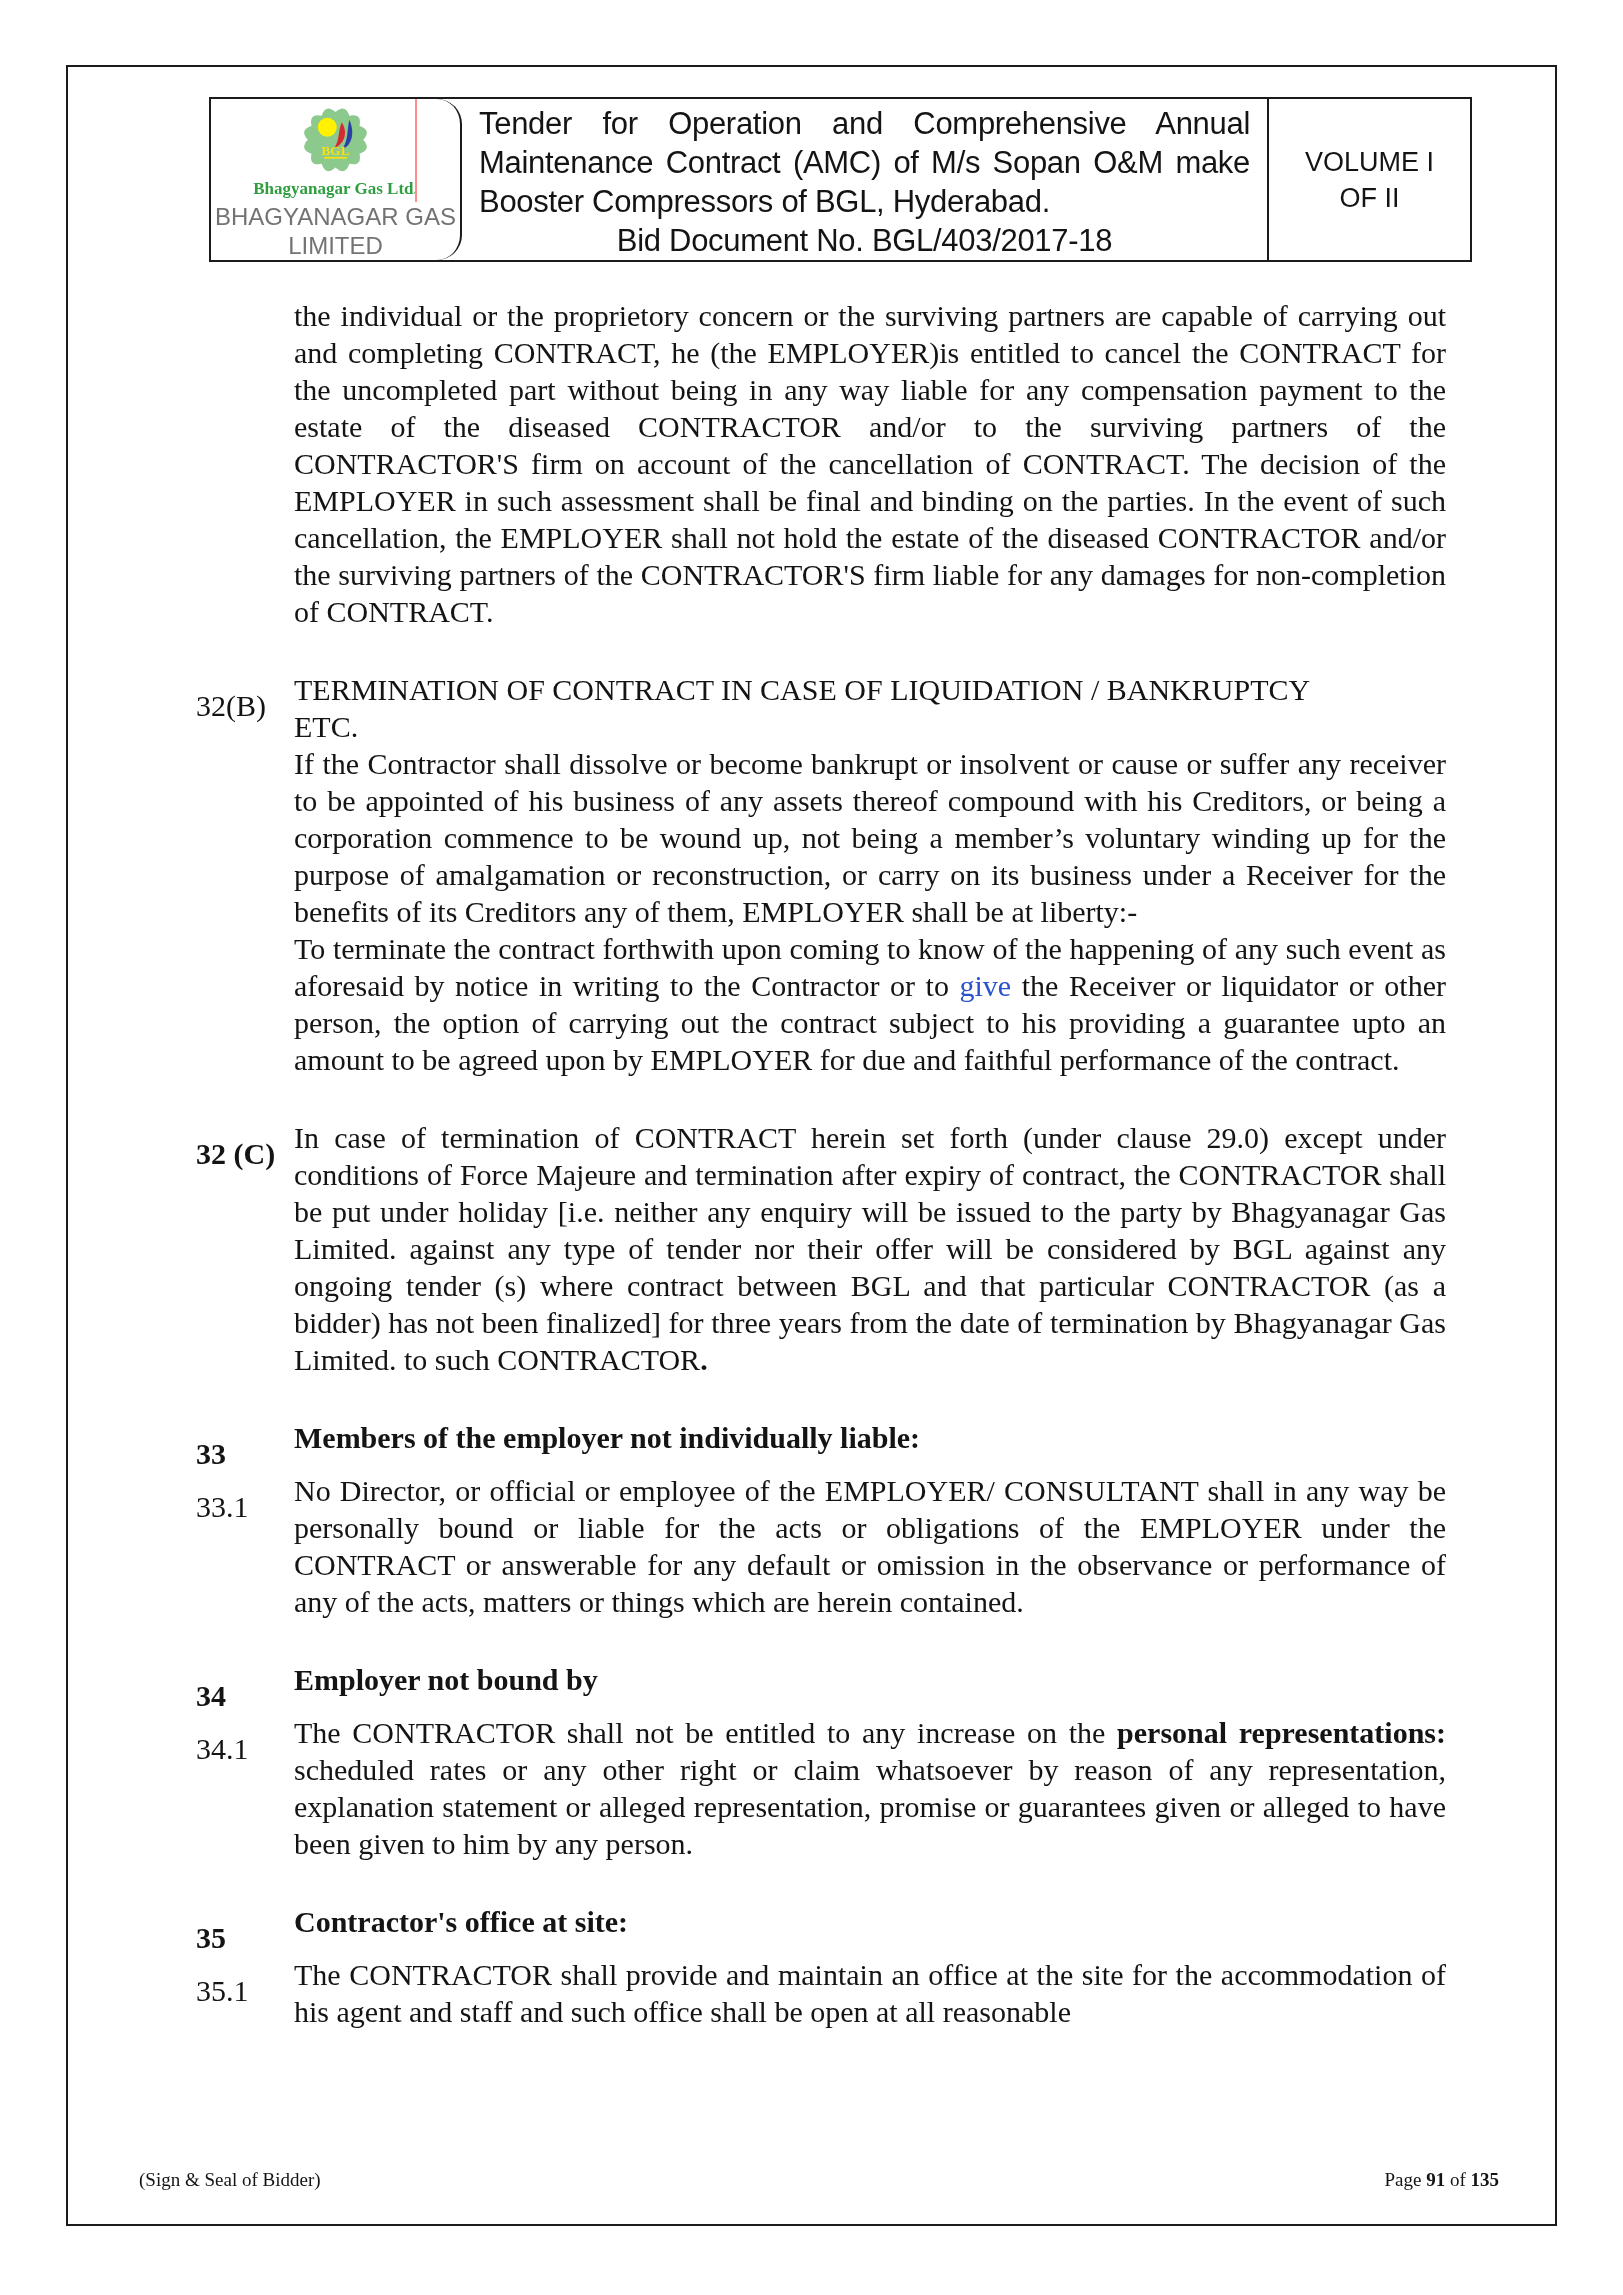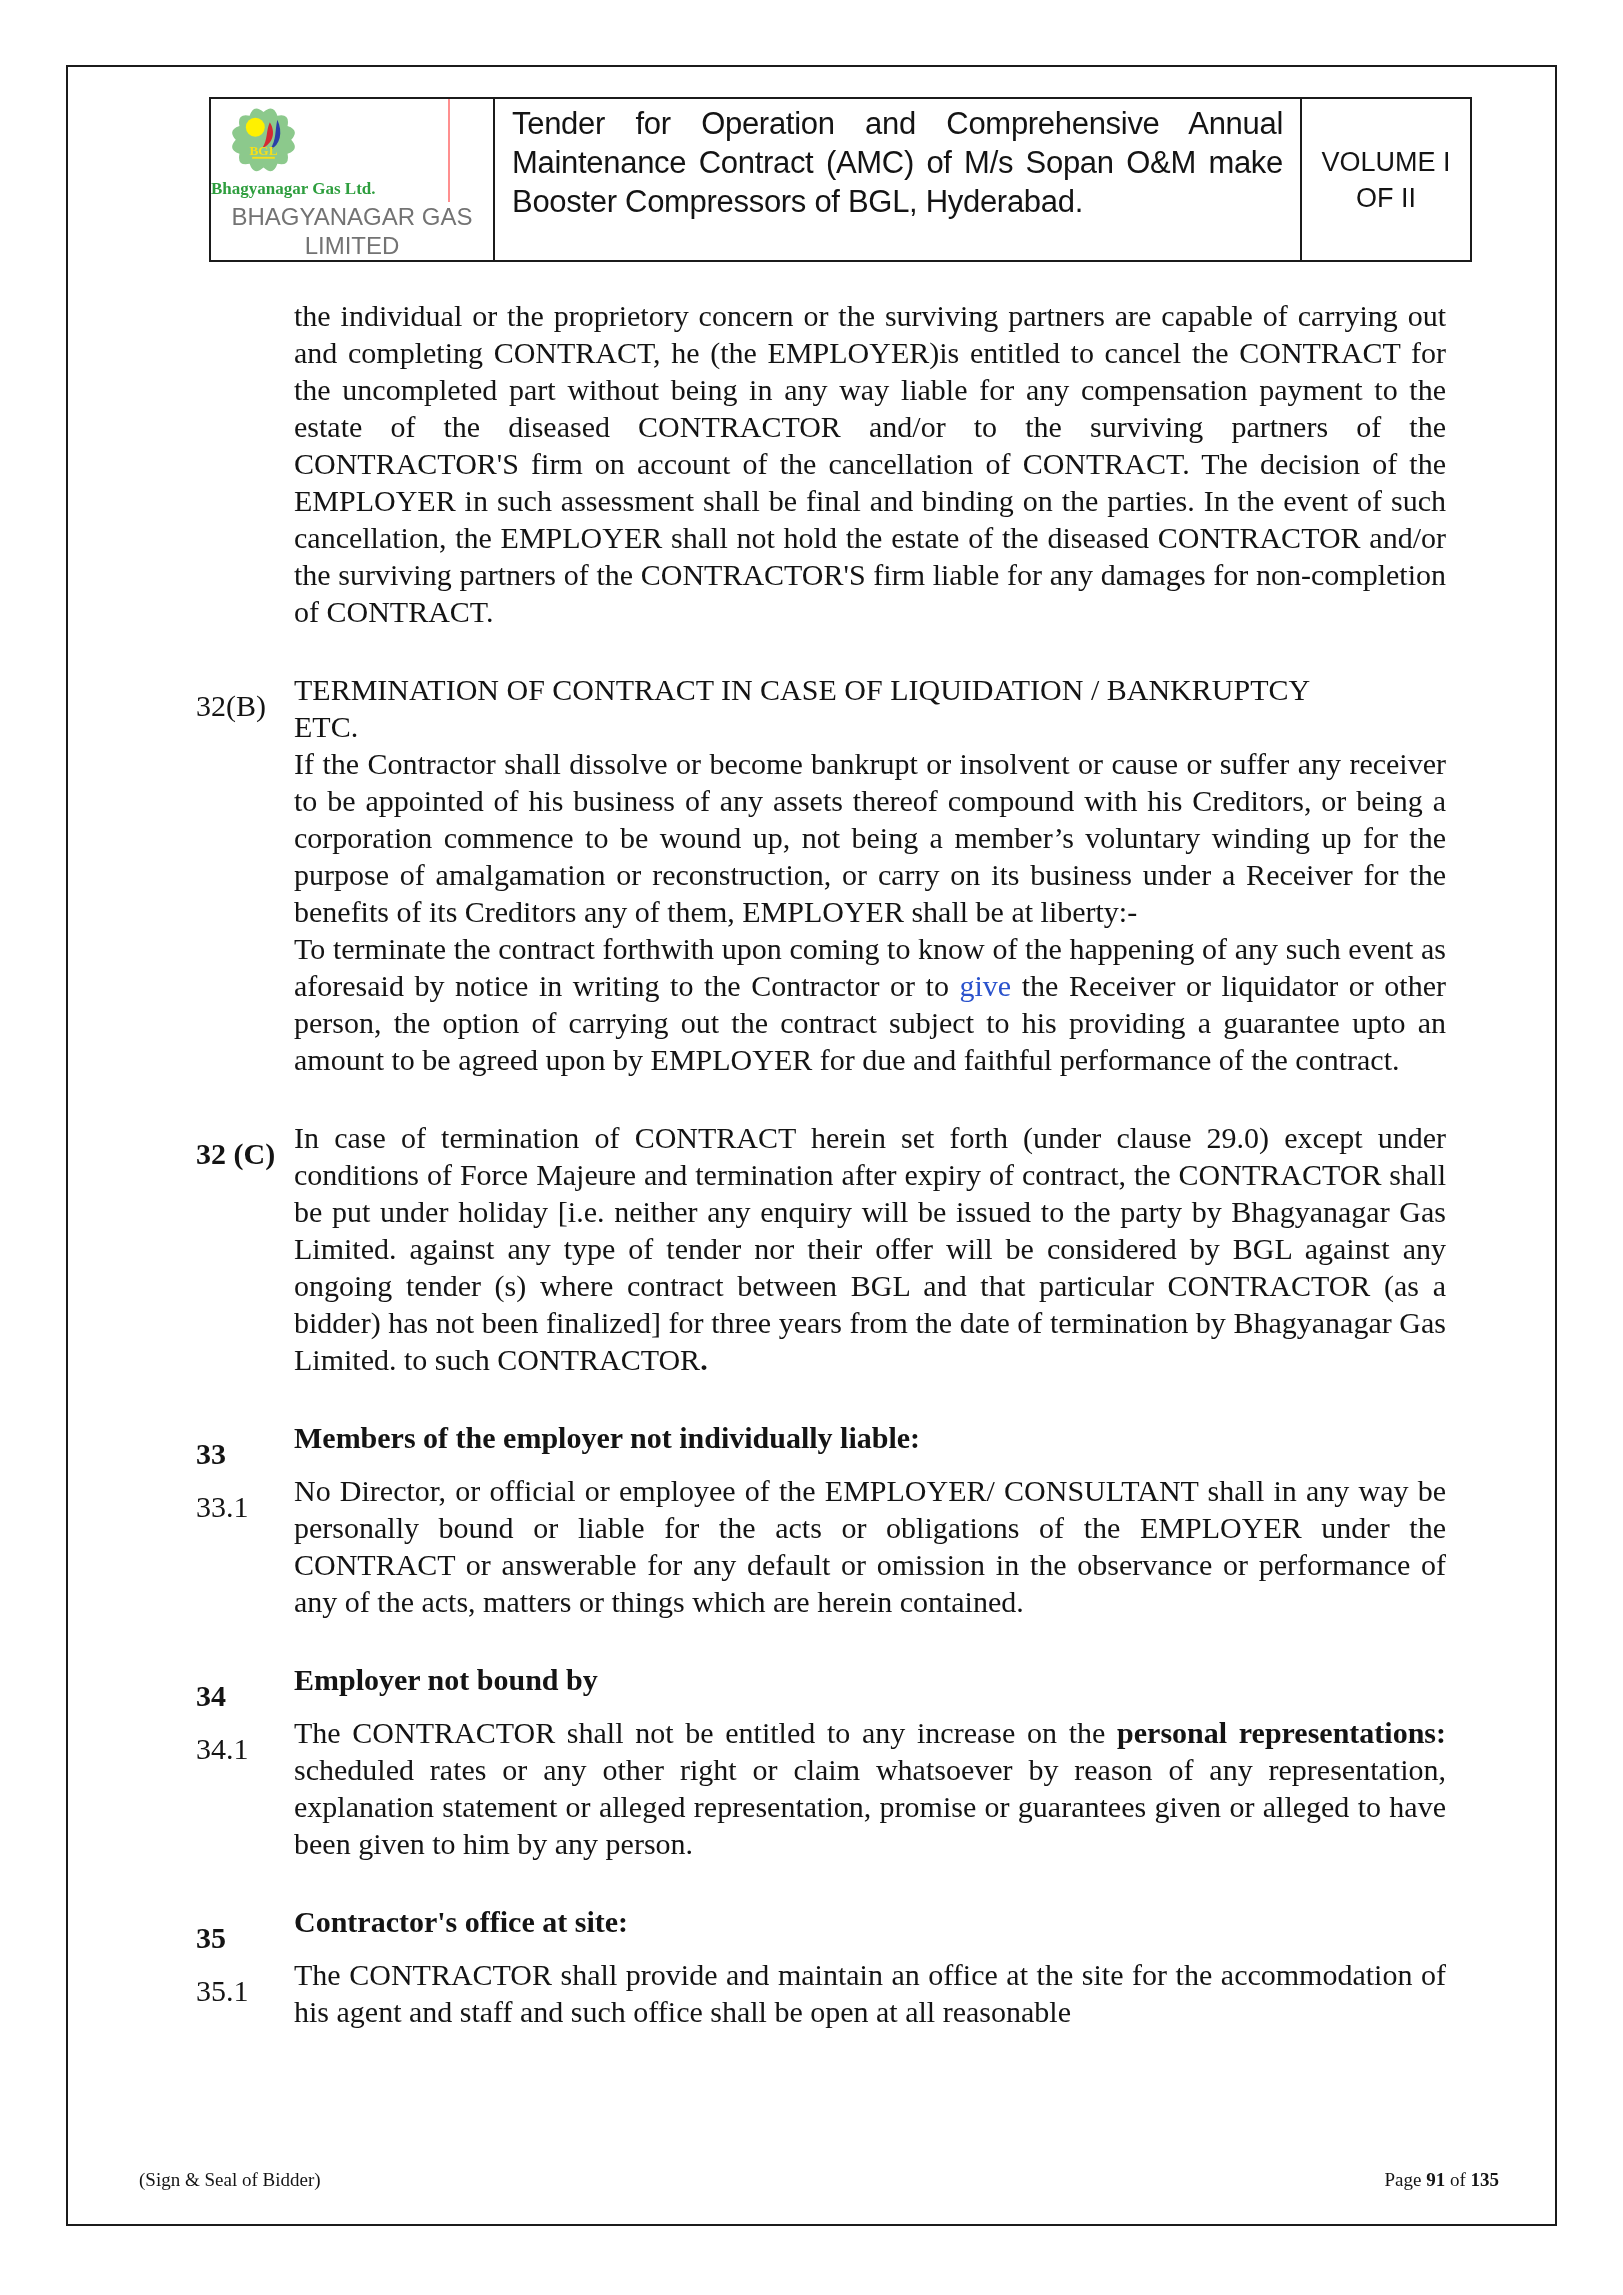--- a/index.html
+++ b/index.html
@@ -4,23 +4,23 @@
 <style>
   html,body{margin:0;padding:0;background:#e8e8e8;}
   .page{position:relative;width:1623px;height:2295px;background:#ffffff;
         font-family:"Liberation Serif",serif;color:#141414;overflow:hidden;}
   .page-border{position:absolute;left:66px;top:65px;right:66px;bottom:69px;
         border:2.6px solid #1b1b1b;}
   
   .header-table{position:absolute;left:141px;top:30px;width:1263px;height:165px;
         box-sizing:border-box;border:2.6px solid #1b1b1b;display:flex;background:#fff;}
   .cell{box-sizing:border-box;}
-  .logo-cell{width:284px;border-right:2px solid #1b1b1b;position:relative;
-        display:flex;flex-direction:column;justify-content:center;
-        padding-top:2.6px;}
+  .logo-cell{width:251px;border-right:2px solid #1b1b1b;position:relative;
+        display:flex;flex-direction:column;align-items:center;justify-content:center;
+        padding-top:2.6px;border-radius:25px;}
   .logo-svg{width:105px;height:84px;display:block;}
   .logo-caption{font-family:"Liberation Serif",serif;font-weight:bold;font-size:17px;
         line-height:19.6px;margin-top:1.3px;}
   .company-name{font-family:"Liberation Sans",sans-serif;font-size:24px;line-height:29px;
         text-align:center;color:#737373;margin-top:3.9px;}
   .red-line{position:absolute;right:43px;top:0;width:2px;height:103px;background:#ff8f8f;}
   .title-cell{width:807px;border-right:2px solid #1b1b1b;
         font-family:"Liberation Sans",sans-serif;padding:5.2px 17px 0 17px;}
   .tender-title{text-align:justify;font-size:31px;line-height:39px;letter-spacing:-0.3px;}
   .bid-doc{text-align:center;font-size:31px;line-height:39px;letter-spacing:-0.3px;}
@@ -60,20 +60,21 @@
         <div class="logo-caption" style="color:#2e9e3e;">Bhagyanagar Gas Ltd.</div>
         <div class="company-name">
           <span>BHAGYANAGAR GAS</span><br>
           <span>LIMITED</span>
         </div>
         <div class="red-line"></div>
       </div>
 
       <div class="cell title-cell">
         <div class="tender-title">Tender for Operation and Comprehensive Annual Maintenance Contract (AMC) of M/s Sopan O&amp;M make Booster Compressors of BGL, Hyderabad.</div>
+        <div class="bid-doc">Bid Document No. BGL/403/2017-18</div>
       </div>
 
       <div class="cell volume-cell">
         <div>VOLUME I</div>
         <div>OF II</div>
       </div>
 
     </div>
 
     <div class="clauses">

